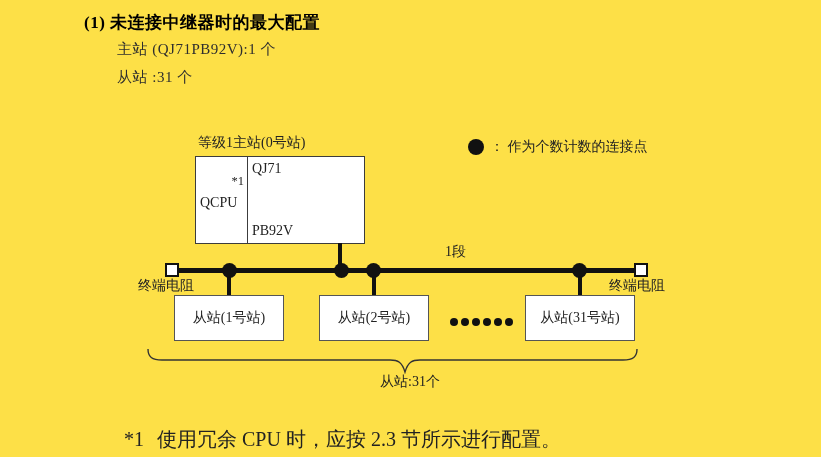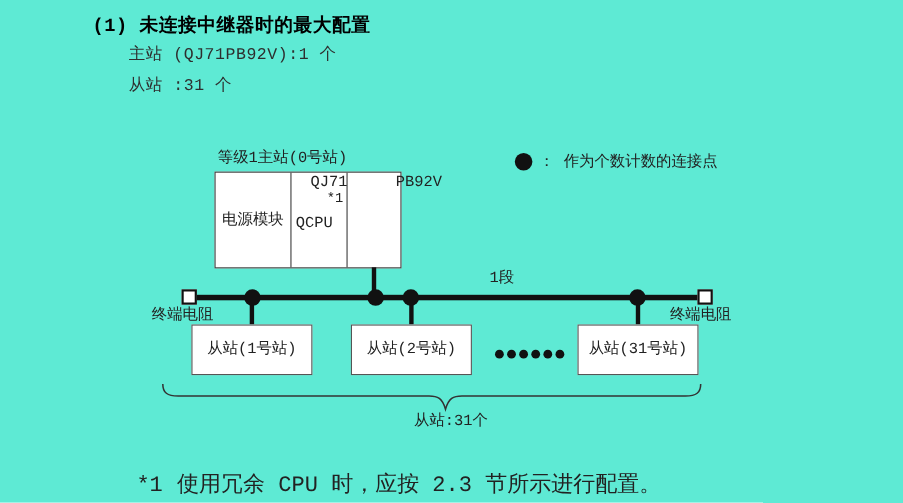--- a/index.html
+++ b/index.html
@@ -1,37 +1,37 @@
 <!DOCTYPE html>
 <html><head>
 <meta charset="utf-8">
 <style>
   html,body{margin:0;padding:0;background:#ffffff;}
   .page{
-    position:relative;width:821px;height:457px;background:#5eead4;overflow:hidden;
-    font-family:Liberation Mono, monospace;color:#1a1a1a;
+    position:relative;width:821px;height:457px;background:#fde047;overflow:hidden;
+    font-family:Liberation Serif, serif;color:#1a1a1a;
   }
   .abs{position:absolute;}
   .heading{left:84px;top:11px;font-size:17px;font-weight:700;color:#000;letter-spacing:.5px;}
   .subline{font-size:15px;color:#2e2e2e;letter-spacing:.5px;}
   .l1{left:117px;top:40px;}
   .l2{left:117px;top:68px;}
 
   .legend{left:452px;top:138px;display:flex;align-items:center;padding-left:16px;}
   .legend-dot{width:16px;height:16px;border-radius:50%;background:#111;display:inline-block;}
   .legend-text{font-size:14px;margin-left:6px;color:#222;}
 
   .master-label{left:198px;top:134px;font-size:14px;color:#222;}
   .master-box{left:195px;top:156px;width:170px;height:88px;border:1.5px solid #3c3c3c;display:flex;box-sizing:border-box;background:#fff;}
   .cell{box-sizing:border-box;position:relative;font-size:14px;color:#222;}
   .cell-power{width:70px;border-right:1.5px solid #3c3c3c;display:flex;align-items:center;justify-content:center;}
   .cell-cpu{width:52px;border-right:1.5px solid #3c3c3c;}
   .cpu-ref{position:absolute;right:3px;top:17px;font-size:12.5px;}
   .cpu-name{position:absolute;left:4px;top:38px;text-align:right;}
-  .cell-net{width:48px;display:flex;flex-direction:row;justify-content:center;padding-left:4px;line-height:1.3;gap:44px;}
+  .cell-net{width:48px;display:flex;flex-direction:column;justify-content:center;padding-left:4px;line-height:1.3;gap:44px;}
 
   .vline{background:#111;}
   .bus{left:172px;top:268px;width:470px;height:5px;background:#111;}
   .term-sq{width:10px;height:10px;background:#fff;border:2px solid #111;z-index:3;}
   .term-label{font-size:14px;color:#222;}
   .segment-label{left:445px;top:243px;font-size:14px;color:#222;text-align:center;}
 
   .cdot{width:15px;height:15px;border-radius:50%;background:#111;z-index:2;}
 
   .slave-box{top:295px;width:110px;height:46px;border:1.5px solid #555;box-sizing:border-box;background:#fff;
@@ -54,23 +54,20 @@
   <div class="abs subline l1">主站 (QJ71PB92V):1 个</div>
   <div class="abs subline l2">从站 :31 个</div>
 
   <div class="abs legend">
     <span class="legend-dot"></span>
     <span class="legend-text">：  作为个数计数的连接点</span>
   </div>
 
   <div class="abs master-label">等级1主站(0号站)</div>
   <div class="abs master-box">
-    <div class="cell cell-power">
-      <span>电源模块</span>
-    </div>
     <div class="cell cell-cpu">
       <span class="cpu-ref">*1</span>
       <span class="cpu-name">QCPU</span>
     </div>
     <div class="cell cell-net">
       <span>QJ71</span>
       <span>PB92V</span>
     </div>
   </div>
 

